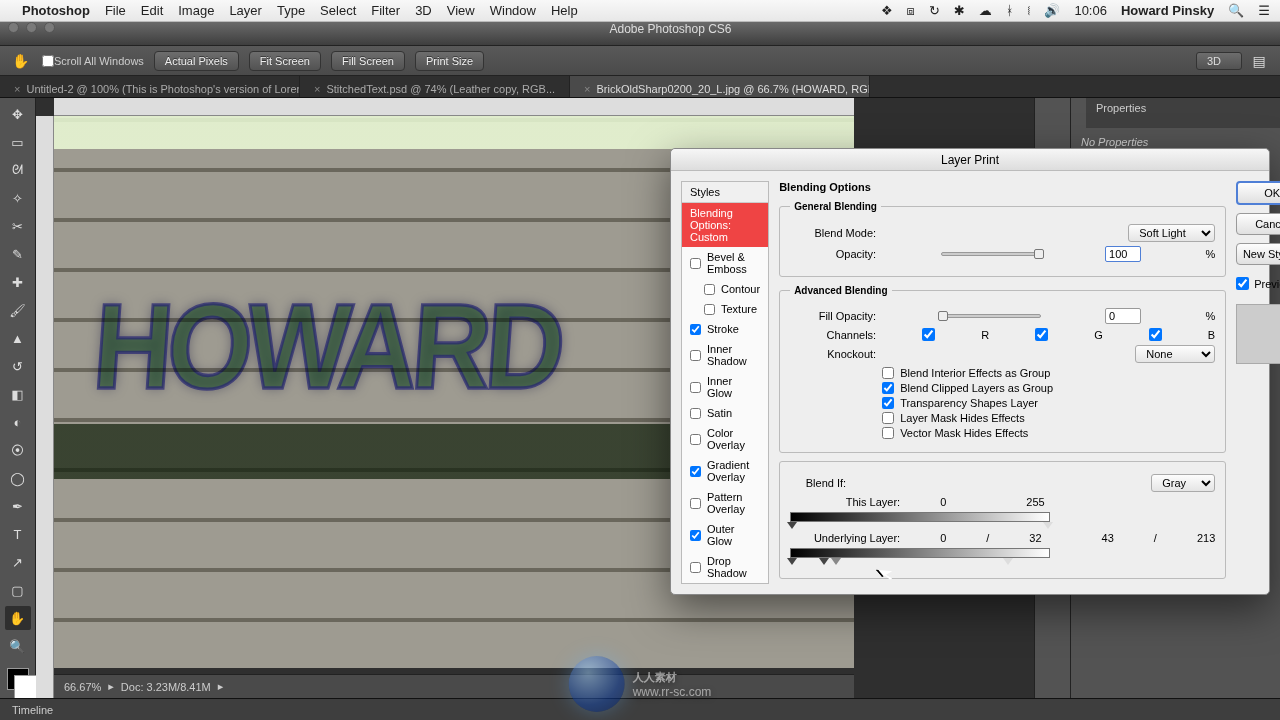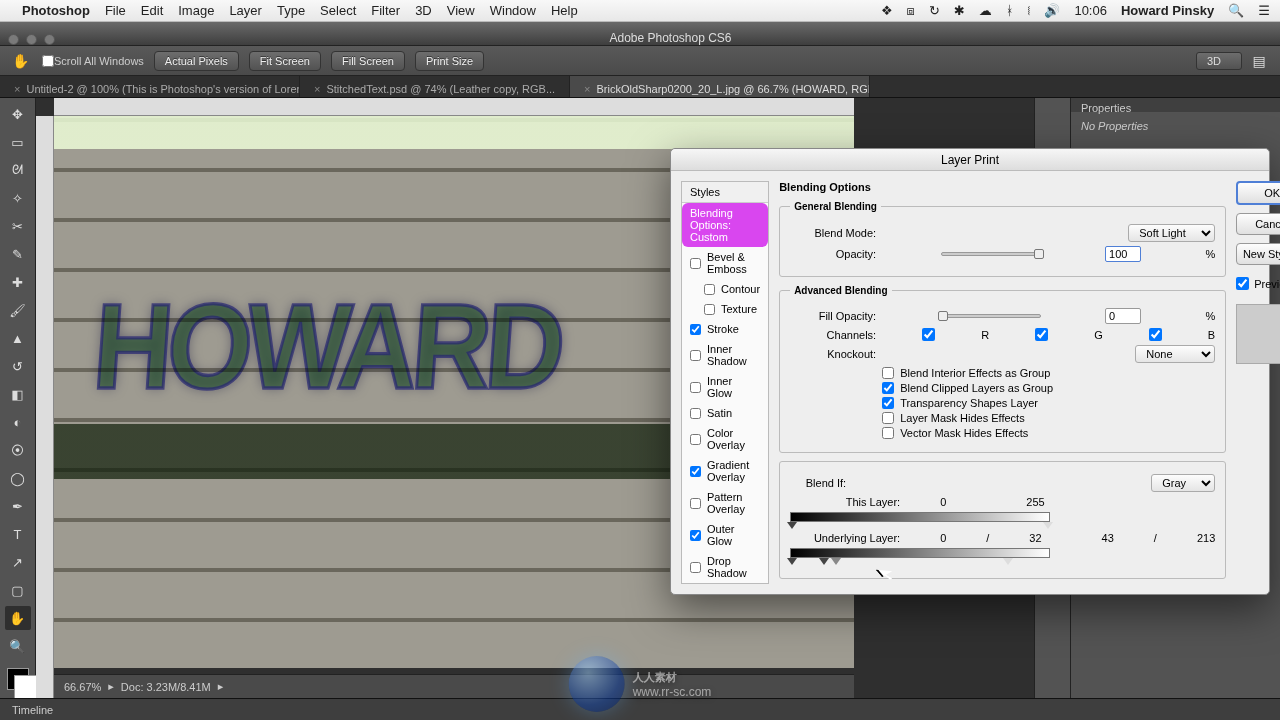--- a/index.html
+++ b/index.html
@@ -8,21 +8,21 @@
 
 .menubar { height:22px; background:linear-gradient(#f8f8f8,#e8e8e8); display:flex; align-items:center; padding:0 10px; border-bottom:1px solid #bbb; color:#222; }
 .apple { font-size:15px; margin-right:12px; }
 .menubar .menu-item { margin-right:15px; font-size:13px; cursor:default; }
 .menubar .app { font-weight:bold; }
 .menubar .right { margin-left:auto; display:flex; align-items:center; gap:14px; }
 .menubar .right .ico { font-size:13px; color:#222; }
 .user { font-weight:bold; font-size:13px; }
 
 
-.winbar { height:24px; background:linear-gradient(#6a6a6a,#3e3e3e); display:flex; align-items:flex-end; padding:0 8px; border-bottom:1px solid #222; }
+.winbar { height:24px; background:linear-gradient(#6a6a6a,#3e3e3e); display:flex; align-items:flex-start; padding:0 8px; border-bottom:1px solid #222; }
 .traffic { display:flex; gap:7px; margin-right:14px; }
 .traffic span { width:11px; height:11px; border-radius:50%; background:#7a7a7a; border:1px solid #555; }
 .wintitle { flex:1; text-align:center; color:#ddd; font-size:12px; }
 
 
 .optbar { height:30px; background:linear-gradient(#595959,#4a4a4a); display:flex; align-items:center; padding:0 10px; gap:10px; border-bottom:1px solid #222; }
 .toolicon { width:22px; height:22px; display:flex; align-items:center; justify-content:center; color:#ddd; font-size:14px; }
 .cb { display:flex; align-items:center; color:#ccc; }
 .cb input { width:12px; height:12px; }
 .pillbtn { background:linear-gradient(#6d6d6d,#525252); border:1px solid #333; border-radius:4px; padding:3px 10px; color:#eee; text-shadow:0 -1px 0 #333; }
@@ -50,34 +50,34 @@
 .wall { position:absolute; inset:0; background:
   linear-gradient(rgba(230,245,210,.85),rgba(230,245,210,.85)) 0 0/100% 6% no-repeat,
   linear-gradient(rgba(20,35,15,.7),rgba(20,35,15,.7)) 0 62%/100% 10% no-repeat,
   repeating-linear-gradient(0deg,#9d9a90 0 46px,#6b685e 46px 50px),
   repeating-linear-gradient(90deg,#9d9a90 0 92px,#6b685e 92px 96px);
   filter:contrast(1.05); }
 .graffiti { position:absolute; left:5%; top:30%; font-size:110px; font-weight:900; font-family:Impact,sans-serif; letter-spacing:-6px; color:rgba(40,130,60,.55); -webkit-text-stroke:3px rgba(60,60,200,.7); transform:skewX(-4deg) scaleY(1.1); text-shadow:0 0 12px rgba(0,0,80,.4); mix-blend-mode:multiply; }
 .statusbar { position:absolute; bottom:0; left:18px; right:180px; height:24px; background:#4a4a4a; display:flex; align-items:center; gap:7px; padding:0 10px; color:#ccc; border-top:1px solid #222; }
 
 .rpanel { width:210px; background:#535353; border-left:1px solid #222; display:flex; flex-direction:column; }
-.rpanel .tabbar { height:14px; background:#3f3f3f; display:flex; }
+.rpanel .tabbar { height:30px; background:#3f3f3f; display:flex;margin-left:15px; }
 .rpanel .tabbar span { padding:4px 10px; color:#ccc; }
 .rpanel .body { padding:8px 10px; color:#ccc;font-style:italic; }
 
 .iconstrip { width:36px; background:#535353; border-left:1px solid #222; }
 
 
 .dialog { position:absolute; left:670px; top:148px; width:600px; background:#eee; border:1px solid #888; box-shadow:0 14px 40px rgba(0,0,0,.5); border-radius:5px; }
 .dlgtitle { height:22px; background:linear-gradient(#f6f6f6,#ddd); text-align:center; line-height:22px; font-size:12px; border-bottom:1px solid #bbb; border-radius:5px 5px 0 0; }
 .dlgbody { display:flex; padding:10px; gap:10px; }
 .styles { width:130px; border:1px solid #bbb; background:#fafafa; }
 .styles .hdr { padding:4px 8px; border-bottom:1px solid #ccc; background:#f0f0f0; }
 .styles .row { padding:4px 8px; display:flex; align-items:center; gap:6px; }
-.styles .row.sel { background:#d946ef; color:#fff;border-radius:6px; }
+.styles .row.sel { background:#ef4444; color:#fff; }
 .styles .row.indent { padding-left:22px; }
 .styles .row input { width:11px; height:11px; }
 
 .opts { flex:1; display:flex; flex-direction:column; gap:8px; }
 fieldset { border:1px solid #bbb; border-radius:3px; padding:8px 10px 10px; }
 legend { padding:0 4px; font-weight:bold; font-size:10px; }
 .optrow { display:flex; align-items:center; gap:6px; margin:4px 0;justify-content:space-between; }
 .optrow label { width:86px; text-align:right; }
 select.sel { background:linear-gradient(#fdfdfd,#e5e5e5); border:1px solid #aaa; border-radius:3px; padding:1px 12px 1px 6px; min-width:80px; }
 .slider { height:4px; background:#ccc; border:1px solid #999; border-radius:2px; flex:1; max-width:100px; position:relative; }

